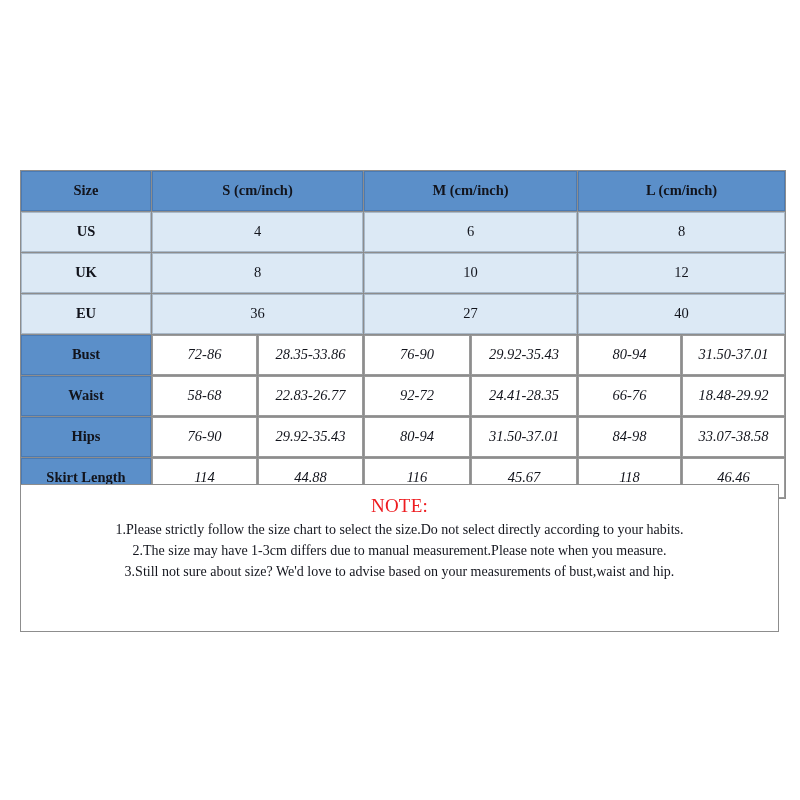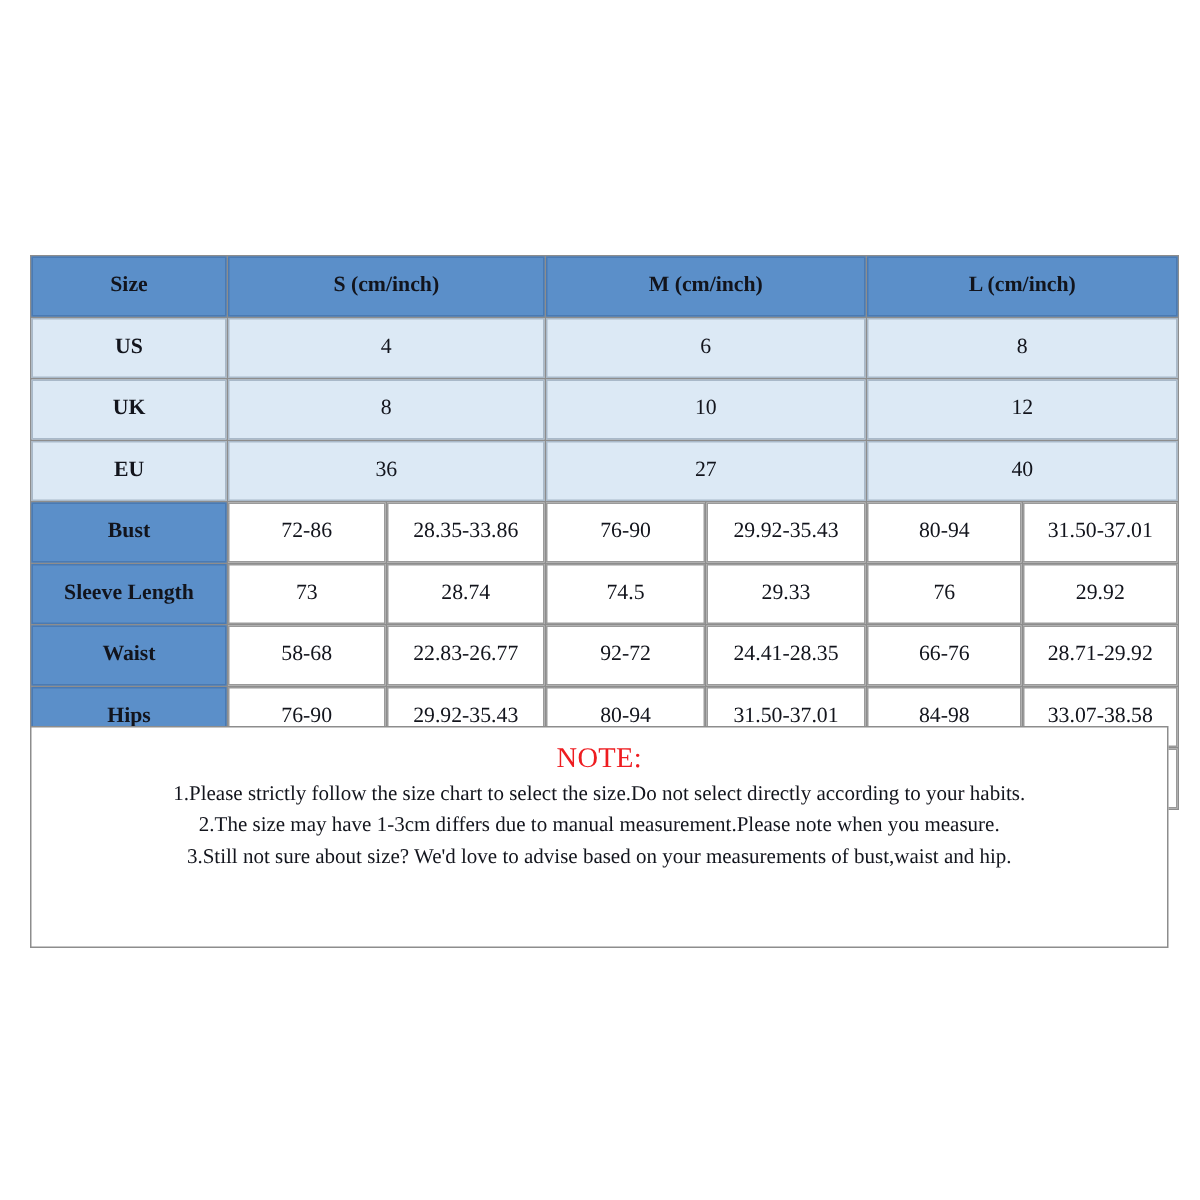--- a/index.html
+++ b/index.html
@@ -73,20 +73,21 @@
   }
 
   
   .val-light {
     background: #dce9f5 !important;
     border: 1px solid #a9b9c9 !important;
   }
   .val-white {
     background: #ffffff !important;
     border: 1px solid #9a9a9a !important;
+    font-style: italic;
   }
 
   
   .note-box {
     position: absolute;
     left: 20px;
     top: 484px;
     width: 759px;
     height: 148px;
     border: 1px solid #8d8d8d;
@@ -156,38 +157,29 @@
       <tr>
         <td class="lbl-blue">Bust</td>
         <td class="val-white">72-86</td>
         <td class="val-white">28.35-33.86</td>
         <td class="val-white">76-90</td>
         <td class="val-white">29.92-35.43</td>
         <td class="val-white">80-94</td>
         <td class="val-white">31.50-37.01</td>
       </tr>
 
-      <tr>
-        <td class="lbl-blue">Sleeve Length</td>
-        <td class="val-white">73</td>
-        <td class="val-white">28.74</td>
-        <td class="val-white">74.5</td>
-        <td class="val-white">29.33</td>
-        <td class="val-white">76</td>
-        <td class="val-white">29.92</td>
-      </tr>
 
       <tr>
         <td class="lbl-blue">Waist</td>
         <td class="val-white">58-68</td>
         <td class="val-white">22.83-26.77</td>
         <td class="val-white">92-72</td>
         <td class="val-white">24.41-28.35</td>
         <td class="val-white">66-76</td>
-        <td class="val-white">28.71-29.92</td>
+        <td class="val-white">18.48-29.92</td>
       </tr>
 
       <tr>
         <td class="lbl-blue">Hips</td>
         <td class="val-white">76-90</td>
         <td class="val-white">29.92-35.43</td>
         <td class="val-white">80-94</td>
         <td class="val-white">31.50-37.01</td>
         <td class="val-white">84-98</td>
         <td class="val-white">33.07-38.58</td>

